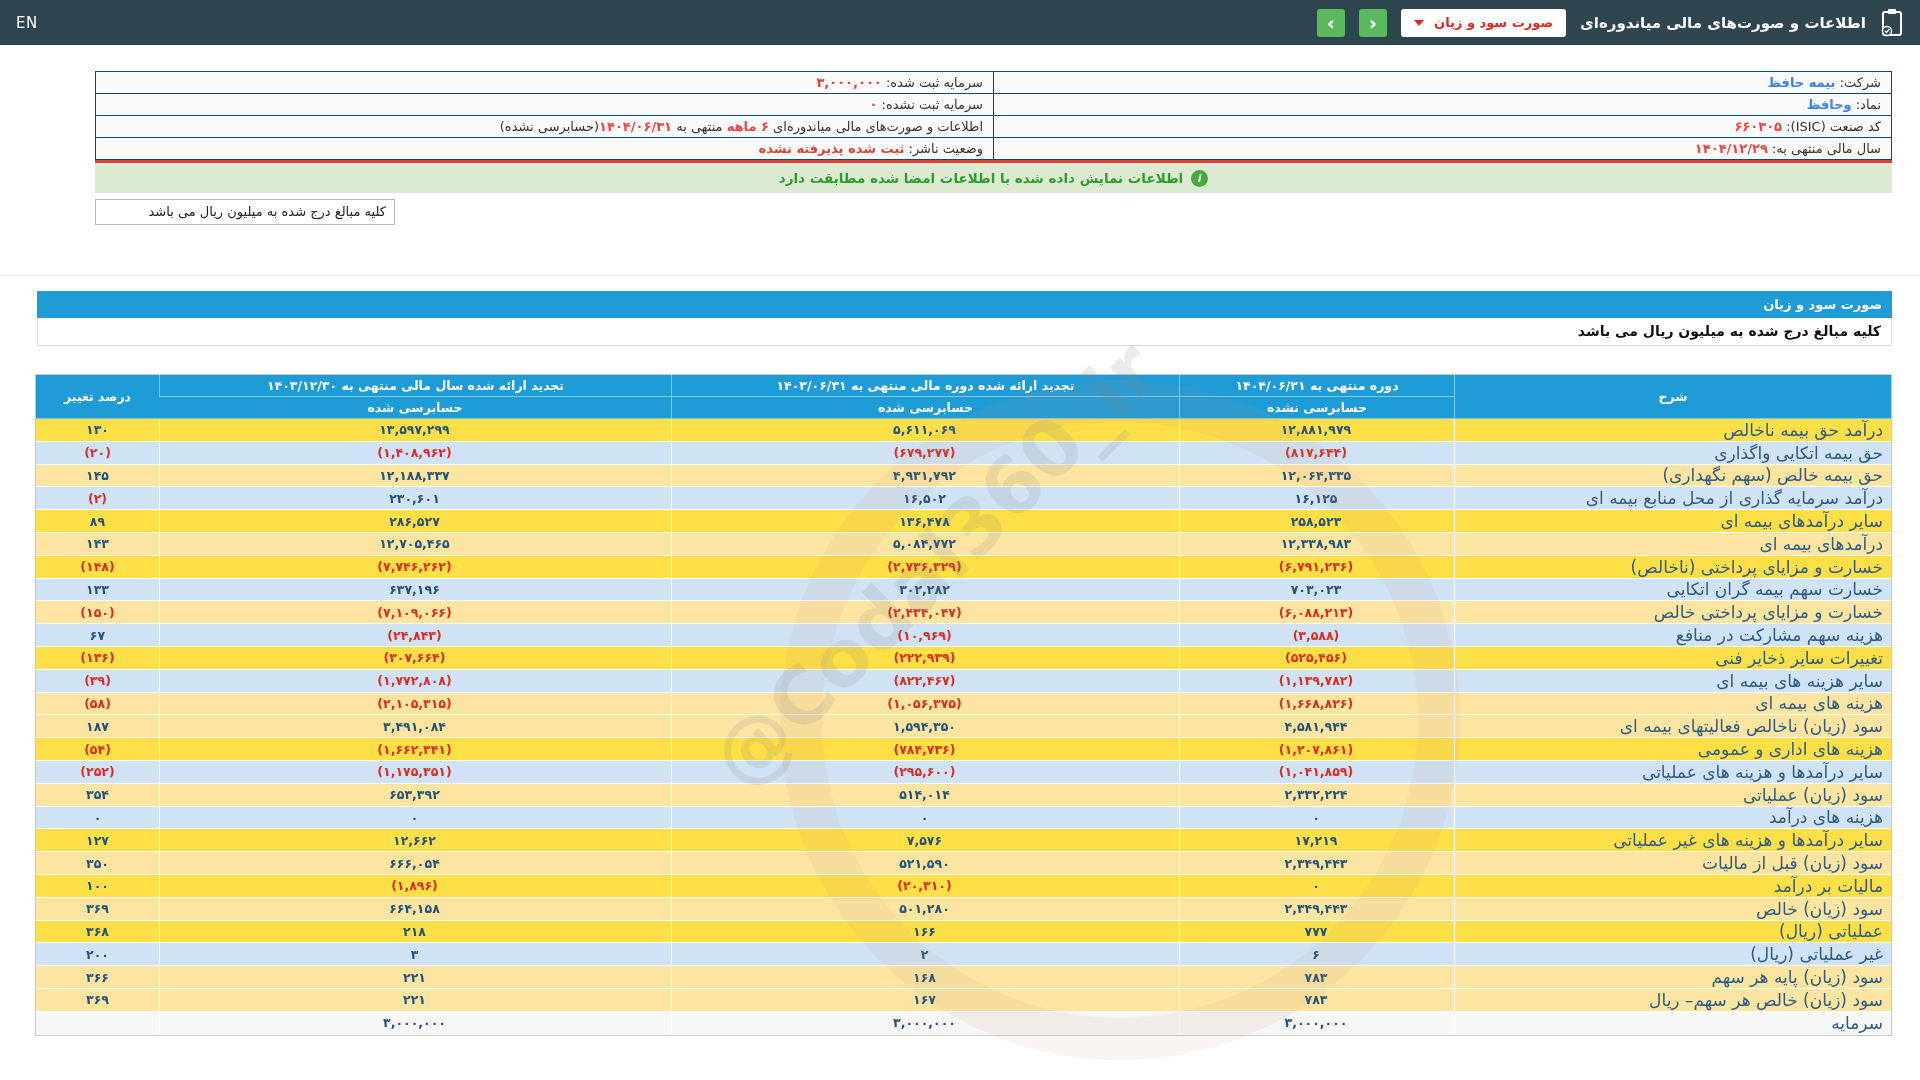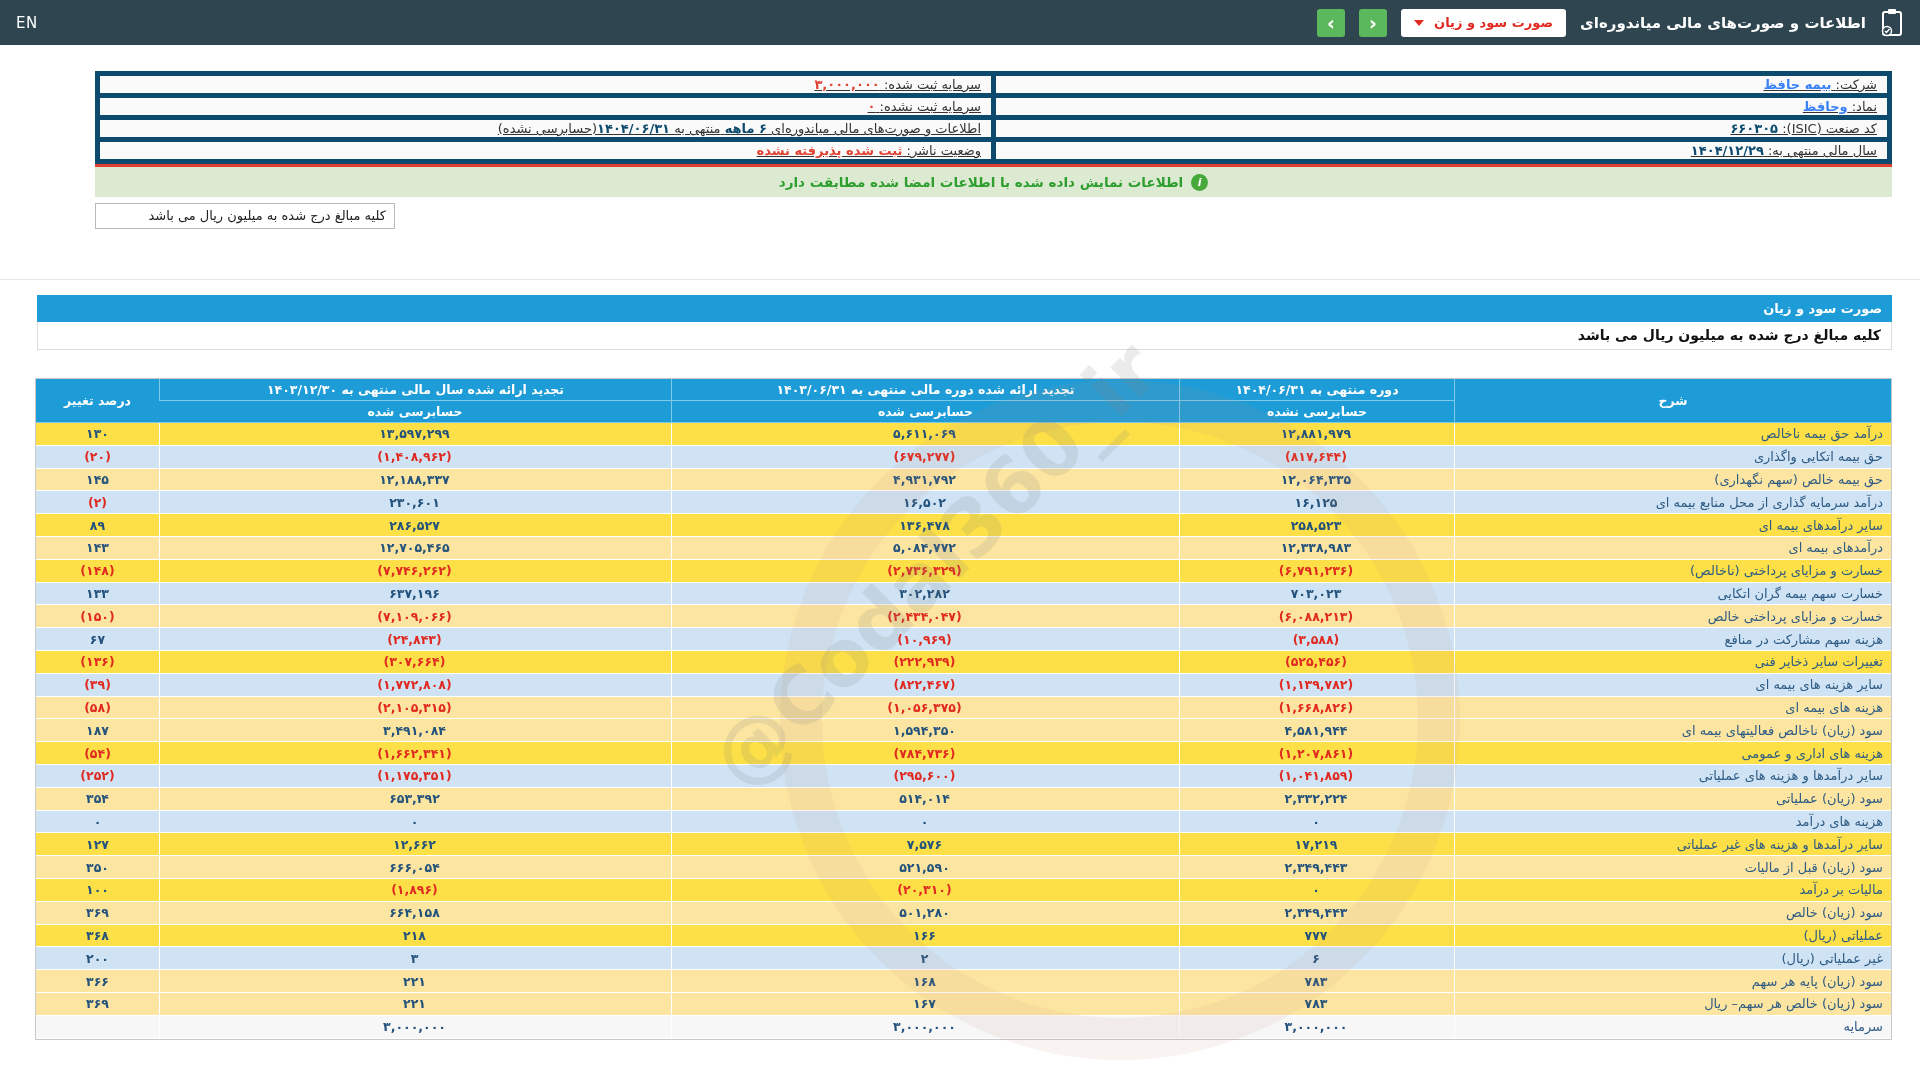--- a/index.html
+++ b/index.html
@@ -12,44 +12,44 @@
   .topbar-title { color:#fff; font-size:15px; font-weight:bold; }
   .stmt-select { background:#fff; border-radius:3px; height:28px; display:flex; align-items:center; justify-content:center; gap:10px; padding:0 12px; min-width:165px; cursor:pointer; }
   .stmt-select .lbl { color:#e02a21; font-size:13px; font-weight:bold; }
   .caret-down { width:0; height:0; border-left:5px solid transparent; border-right:5px solid transparent; border-top:6px solid #e02a21; }
   .nav-btn { width:28px; height:28px; background:#5cb85c; border:none; border-radius:3px; color:#fff; font-size:19px; font-weight:bold; line-height:26px; text-align:center; cursor:pointer; font-family:"DejaVu Sans", sans-serif; }
   .en-label { color:#fff; font-size:15px; margin-right:auto; cursor:pointer; letter-spacing:.5px; }
 
   
   .info-wrap { margin:26px 28px 0 95px; }
   .info-table { width:100%; border-collapse:collapse; background:#fafafa; font-size:13px; color:#333; }
-  .info-table td { border:5px solid #0c4a6e; height:22px; padding:0 10px; width:50%;text-decoration:underline; }
+  .info-table td { border:1px solid #0c4a6e; height:22px; padding:0 10px; width:50%; }
   .v-brick { color:#3b82f6; font-weight:bold; }
-  .v-orange { color:#0c4a6e; font-weight:bold; }
+  .v-orange { color:#ef4444; font-weight:bold; }
   .v-red { color:#e04333; font-weight:bold; }
   .red-line { height:3px; background:#df3e33; }
   .alert { background:#dcead2; height:30px; display:flex; align-items:center; justify-content:center; gap:8px; color:#2e9e2e; font-size:13.5px; font-weight:bold; }
   .info-icon { width:17px; height:17px; border-radius:50%; background:#46a939; color:#fff; font-size:11px; font-weight:bold; font-style:italic; display:flex; align-items:center; justify-content:center; flex:0 0 auto; }
 
   
   .units-box { width:300px; height:26px; line-height:24px; border:1px solid #b9b9b9; margin:6px auto 0 95px; padding:0 8px; font-size:13px; color:#222; text-align:right; }
 
   .section-divider { border-top:1px solid #e6e6e6; margin-top:50px; }
 
   
   .stmt-title { margin:15px 28px 0 37px; background:#1e9cd7; color:#fff; font-size:13px; font-weight:bold; height:27px; line-height:27px; padding:0 10px; }
   .stmt-units { margin:0 28px 0 37px; border:1px solid #dcdcdc; border-top:none; height:28px; line-height:26px; padding:0 10px; font-size:14px; font-weight:bold; color:#111; background:#fff; }
 
   
   .main-table { margin:28px 28px 0 37px; width:1855px; border-collapse:separate; border-spacing:0; border:1px solid #c9c9c9; table-layout:fixed; }
   .main-table th { background:#1e9cd7; color:#fff; font-size:12.5px; font-weight:bold; height:22px; border-left:1px solid #7fc9e9; border-bottom:1px solid #7fc9e9; text-align:center; padding:0 4px; }
   .main-table th:last-child { border-left:none; }
   .main-table td { height:22.8px; border-bottom:1px solid #fff; border-left:1px solid #fff; padding:0; }
   .main-table td:last-child { border-left:none; }
-  td.desc { text-align:right; padding:0 8px; color:#2e5b84; font-size:13px; }
+  td.desc { text-align:right; padding:0 8px; color:#2e5b84; font-size:17px; }
   td.num { text-align:center; direction:ltr; font-size:12.5px; font-weight:bold; color:#23527c; }
   td.num.neg { color:#e02a21;margin-top:24px; }
   tr.bg-gray td { background:#fde047; }
   tr.bg-blue td { background:#cfe3f4; }
   tr.bg-yellow td { background:#fce5a1; }
   tr.bg-white td { background:#f7f7f7; }
 
   
   .wm-overlay { position:absolute; inset:0; pointer-events:none; z-index:5; }
   .wm-text { position:absolute; left:595px; top:520px; width:680px; text-align:center; font-size:78px; font-weight:bold; color:rgba(130,130,130,0.16); transform:rotate(-45deg); direction:ltr; white-space:nowrap; }

